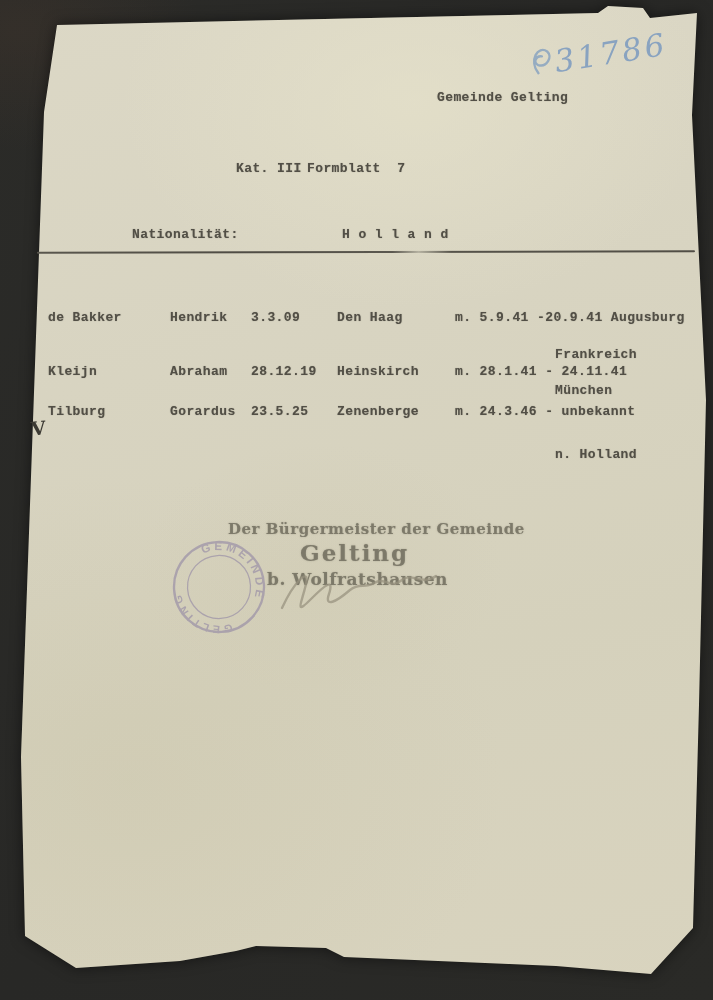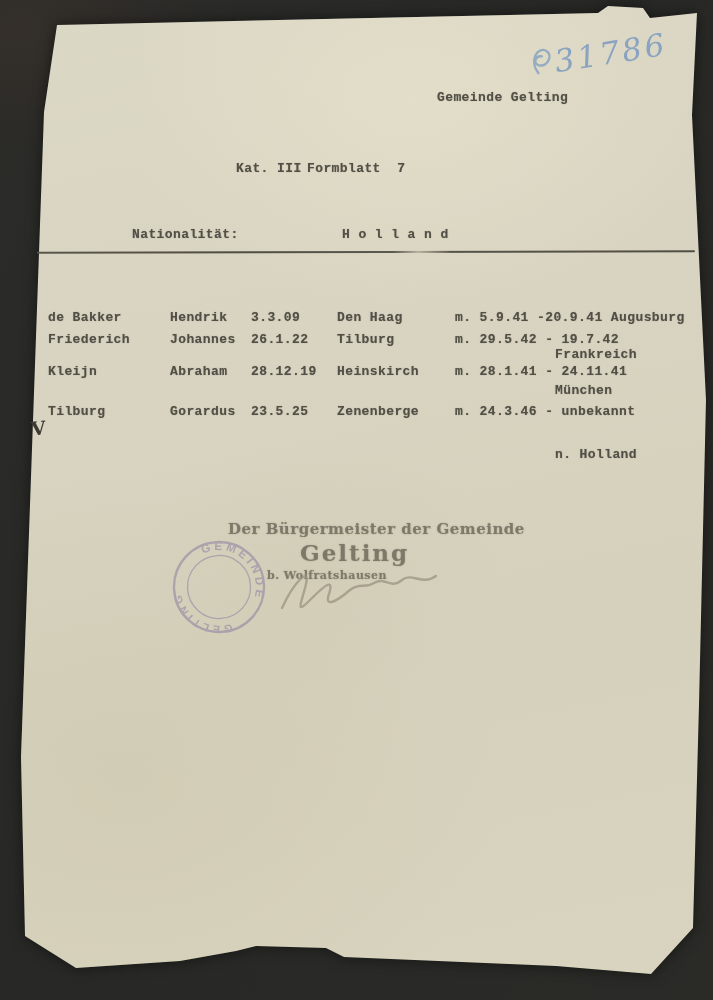--- a/index.html
+++ b/index.html
@@ -44,21 +44,21 @@
     font-family:"DejaVu Serif","Liberation Serif",serif;
     font-size:19px;font-weight:700;color:#3c3a33;transform:rotate(-6deg);
   }
   .stamp-text{
     position:absolute;font-family:"DejaVu Serif","Liberation Serif",serif;
     color:rgba(118,114,99,.85);text-shadow:0 0 1.5px rgba(118,114,99,.55);
     white-space:pre;font-weight:700;
   }
   .stamp-l1{left:228px;top:520px;font-size:15px;letter-spacing:.5px;}
   .stamp-l2{left:300px;top:539px;font-size:23px;letter-spacing:2px;}
-  .stamp-l3{left:267px;top:569px;font-size:11px;letter-spacing:.5px;}
+  .stamp-l3{left:267px;top:569px;font-size:17px;letter-spacing:.5px;}
   .seal{position:absolute;left:163px;top:533px;width:112px;height:108px;opacity:.55;}
   .signature{position:absolute;left:260px;top:556px;width:200px;height:66px;opacity:.72;}
 </style>
 </head>
 <body>
 
 <div class="scan">
 
   <div class="paper-wrap">
     <div class="paper"></div>
@@ -80,27 +80,20 @@
   <div class="rule"></div>
 
   <div class="row" style="top:310px;">
     <span class="typed c c1">de Bakker</span>
     <span class="typed c c2">Hendrik</span>
     <span class="typed c c3">3.3.09</span>
     <span class="typed c c4">Den Haag</span>
     <span class="typed c c5">m. 5.9.41 -20.9.41 Augusburg</span>
   </div>
 
-  <div class="row" style="top:332px;">
-    <span class="typed c c1">Friederich</span>
-    <span class="typed c c2">Johannes</span>
-    <span class="typed c c3">26.1.22</span>
-    <span class="typed c c4">Tilburg</span>
-    <span class="typed c c5">m. 29.5.42 - 19.7.42</span>
-  </div>
   <div class="typed note" style="top:347px;">Frankreich</div>
 
   <div class="row" style="top:364px;">
     <span class="typed c c1">Kleijn</span>
     <span class="typed c c2">Abraham</span>
     <span class="typed c c3">28.12.19</span>
     <span class="typed c c4">Heinskirch</span>
     <span class="typed c c5">m. 28.1.41 - 24.11.41</span>
   </div>
   <div class="typed note" style="top:383px;">München</div>

